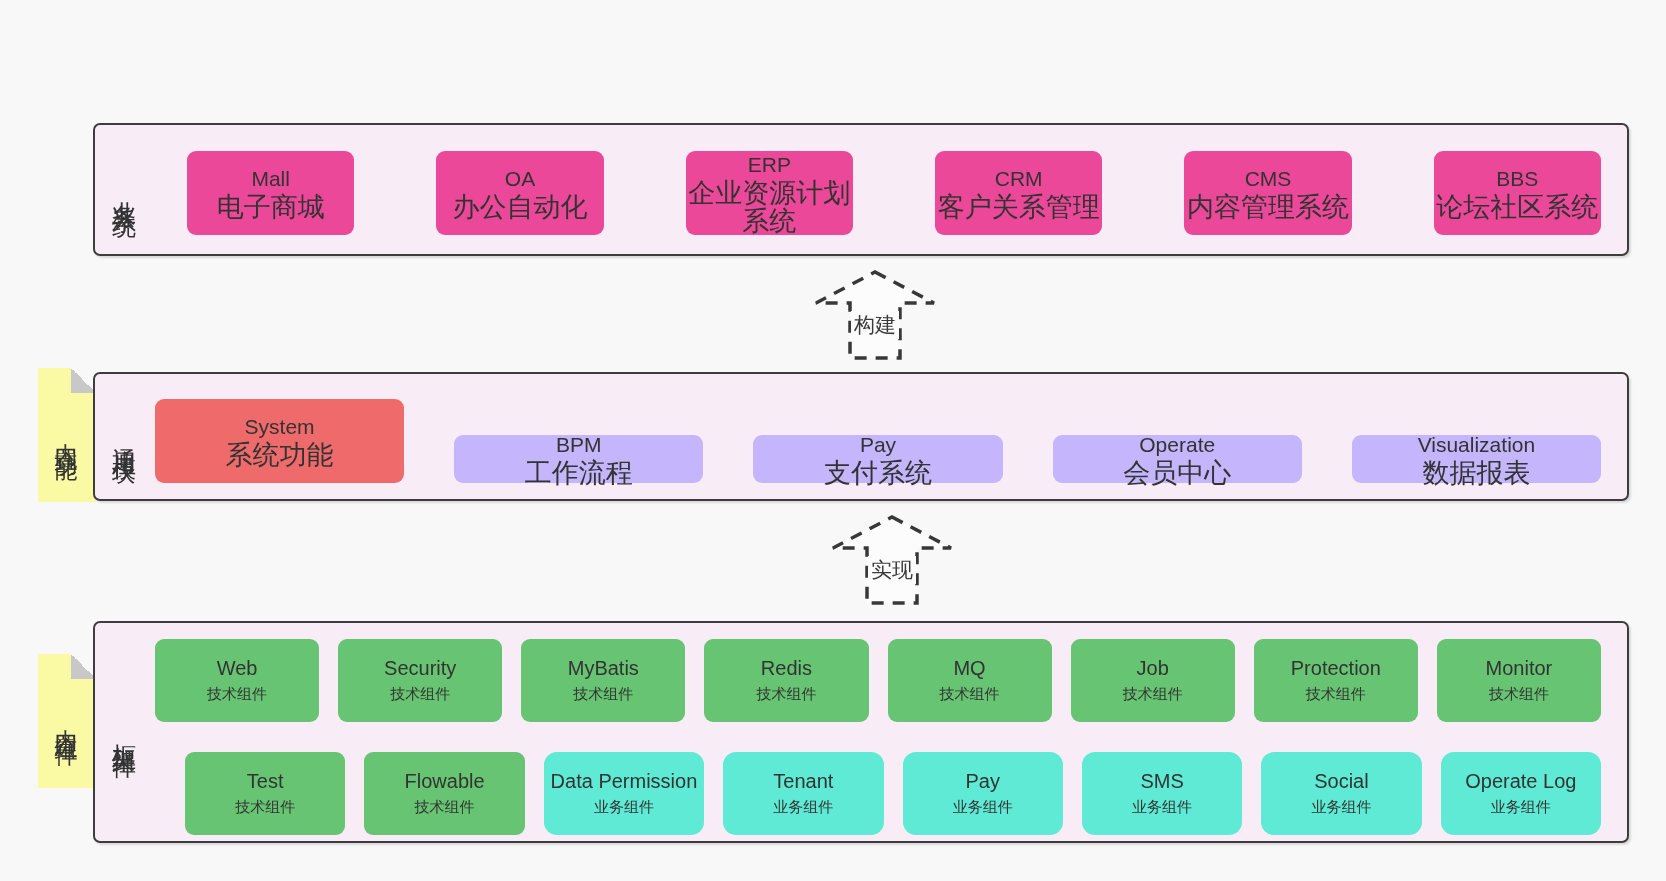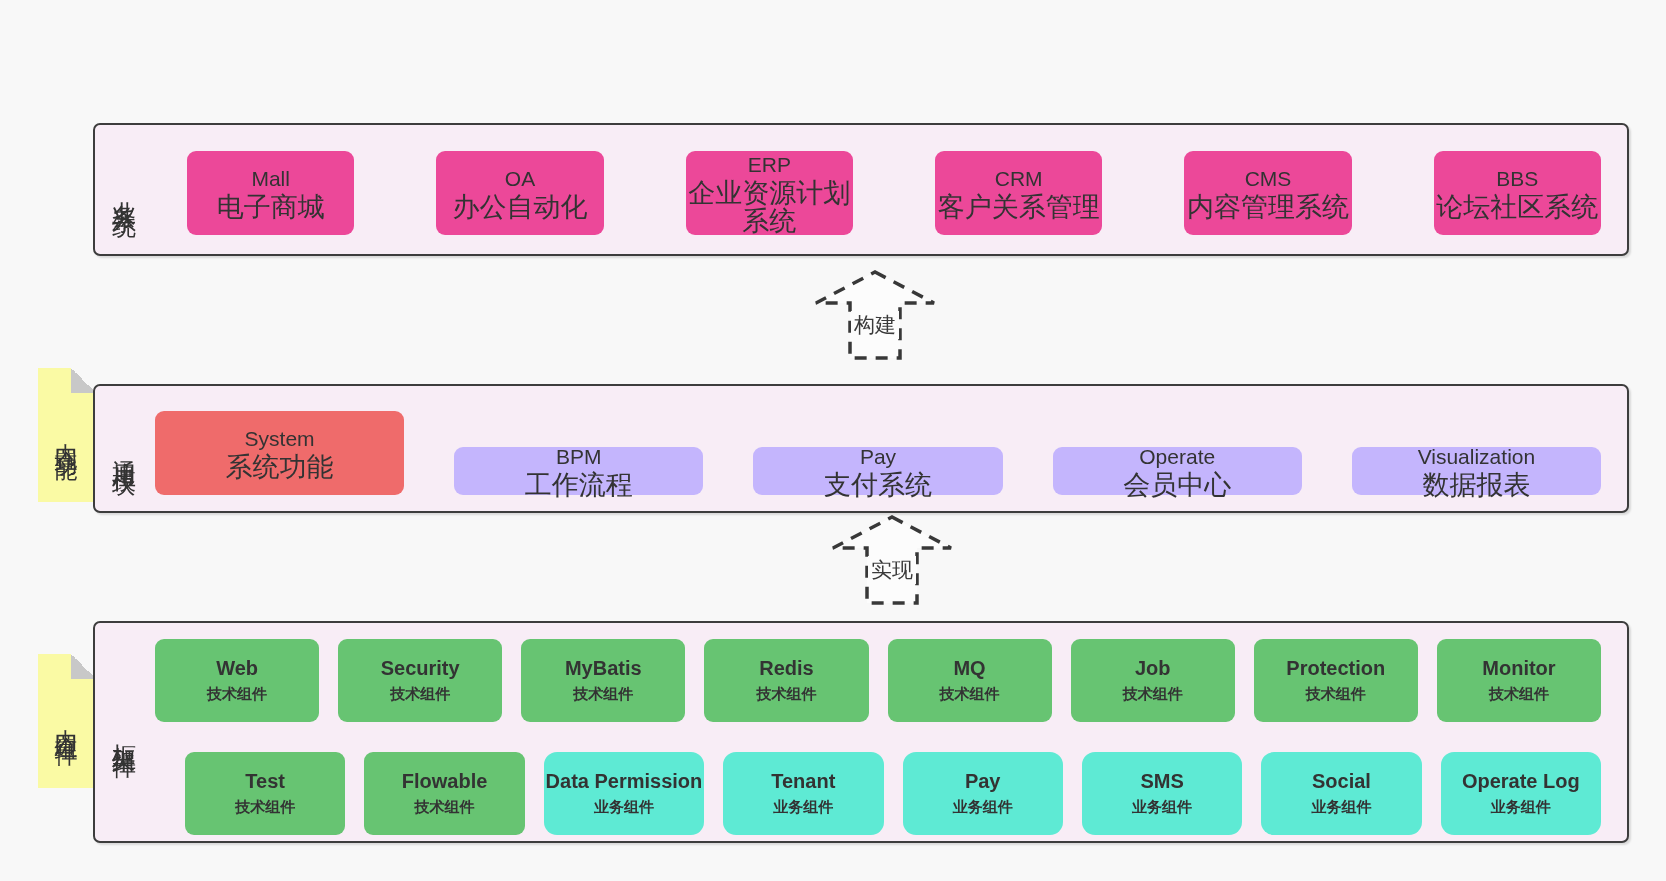--- a/index.html
+++ b/index.html
@@ -18,21 +18,21 @@
     position:absolute;
     left:93px;width:1536px;
     background:#f8edf6;
     border:2px solid #3d3d3d;
     border-radius:7px;
     box-sizing:border-box;
     box-shadow:2px 2px 2px rgba(0,0,0,0.12);
     z-index:2;
   }
   .panel-business{top:123px;height:133px;}
-  .panel-modules{top:384px;height:129px;}
+  .panel-modules{top:372px;height:129px;}
   .panel-framework{top:621px;height:222px;}
 
   .vlabel{
     position:absolute;
     left:13px;top:50%;
     transform:translateY(-50%);
     writing-mode:vertical-rl;
     text-orientation:upright;
     font-size:24px;
     letter-spacing:4px;
@@ -40,21 +40,21 @@
     white-space:nowrap;
   }
 
   
   .boxes{
     position:absolute;
     left:60px;right:26px;
     display:flex;
   }
   .boxes.six{gap:50px;}
-  .boxes.eight{gap:19px;font-weight:bold;}
+  .boxes.eight{gap:19px;}
   .row-a{top:26px;height:84px;}
   .row-b{top:25px;height:84px;}
   .row-c{top:16px;height:83px;}
   .row-d{top:129px;height:83px;margin-left:30px;}
 
   .box{
     flex:1 1 0;
     border-radius:9px;
     display:flex;
     flex-direction:column;

